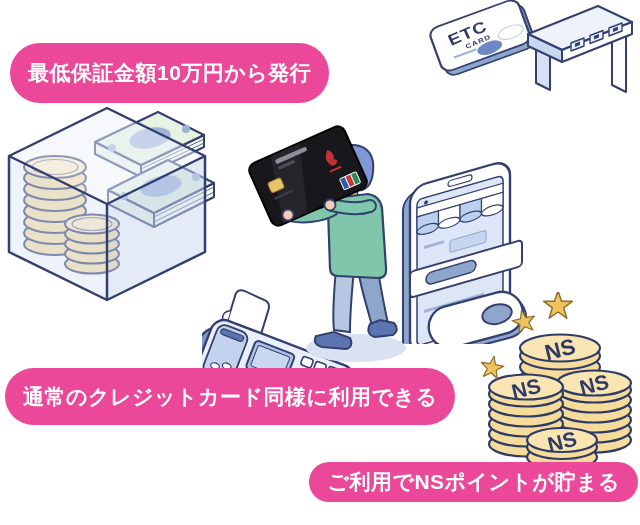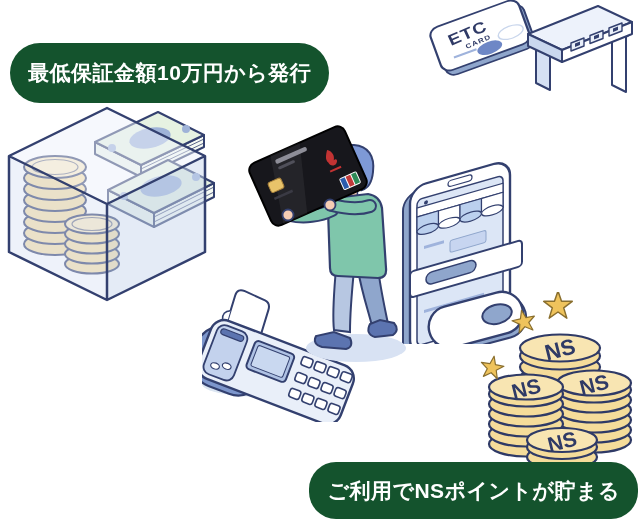--- a/index.html
+++ b/index.html
@@ -1,28 +1,28 @@
 <!DOCTYPE html>
 <html><head>
 <meta charset="utf-8">
 <style>
   html,body{margin:0;padding:0;background:#fff;}
   #canvas{
     position:relative;width:640px;height:525px;overflow:hidden;background:#ffffff;
     font-family:"Liberation Sans","DejaVu Sans",sans-serif;
   }
   .badge{
-    position:absolute;z-index:10;background:#14532d;color:#ffffff;
+    position:absolute;z-index:10;background:#ec4899;color:#ffffff;
     font-weight:bold;font-size:21px;letter-spacing:0.5px;white-space:nowrap;
     display:flex;align-items:center;justify-content:center;padding:0 18px;
   }
   #badge-min-guarantee{left:10px;top:43px;height:60px;border-radius:30px;}
   #badge-etc{right:3px;top:68px;height:55px;border-radius:28px;}
   #badge-usage{left:5px;top:368px;height:57px;border-radius:29px;}
-  #badge-points{right:2px;top:462px;height:57px;border-radius:27px;}
+  #badge-points{right:2px;top:462px;height:40px;border-radius:27px;}
   .illu{position:absolute;}
   #money-cube{left:0;top:104px;z-index:1;}
   #etc-card{left:414px;top:0;z-index:1;}
   #toll-gate{left:520px;top:0;z-index:1;}
   #phone{left:384px;top:136px;z-index:1;}
   #person{left:244px;top:118px;z-index:3;}
   #pos{left:202px;top:272px;z-index:2;}
   #coins{left:470px;top:292px;z-index:1;}
   svg text{font-family:"Liberation Sans","DejaVu Sans",sans-serif;font-weight:bold;}
 </style>
@@ -259,15 +259,16 @@
       </g>
     </g>
     <g fill="#EFC35C" stroke="#8A6F2E" stroke-width="1.5" stroke-linejoin="round">
       <path transform="translate(88,14)" d="M0,-15 L3.53,-4.85 L14.27,-4.64 L5.71,1.85 L8.82,12.14 L0,6 L-8.82,12.14 L-5.71,1.85 L-14.27,-4.64 L-3.53,-4.85 Z"></path>
       <path transform="translate(54,30) scale(0.8) rotate(-12)" d="M0,-15 L3.53,-4.85 L14.27,-4.64 L5.71,1.85 L8.82,12.14 L0,6 L-8.82,12.14 L-5.71,1.85 L-14.27,-4.64 L-3.53,-4.85 Z"></path>
       <path transform="translate(22,76) scale(0.8) rotate(10)" d="M0,-15 L3.53,-4.85 L14.27,-4.64 L5.71,1.85 L8.82,12.14 L0,6 L-8.82,12.14 L-5.71,1.85 L-14.27,-4.64 L-3.53,-4.85 Z"></path>
     </g>
   </svg>
 
   <div class="badge" id="badge-min-guarantee">最低保証金額10万円から発行</div>
+  <div class="badge" id="badge-usage">通常のクレジットカード同様に利用できる</div>
   <div class="badge" id="badge-points">ご利用でNSポイントが貯まる</div>
 
 </div>
 
 </body></html>

